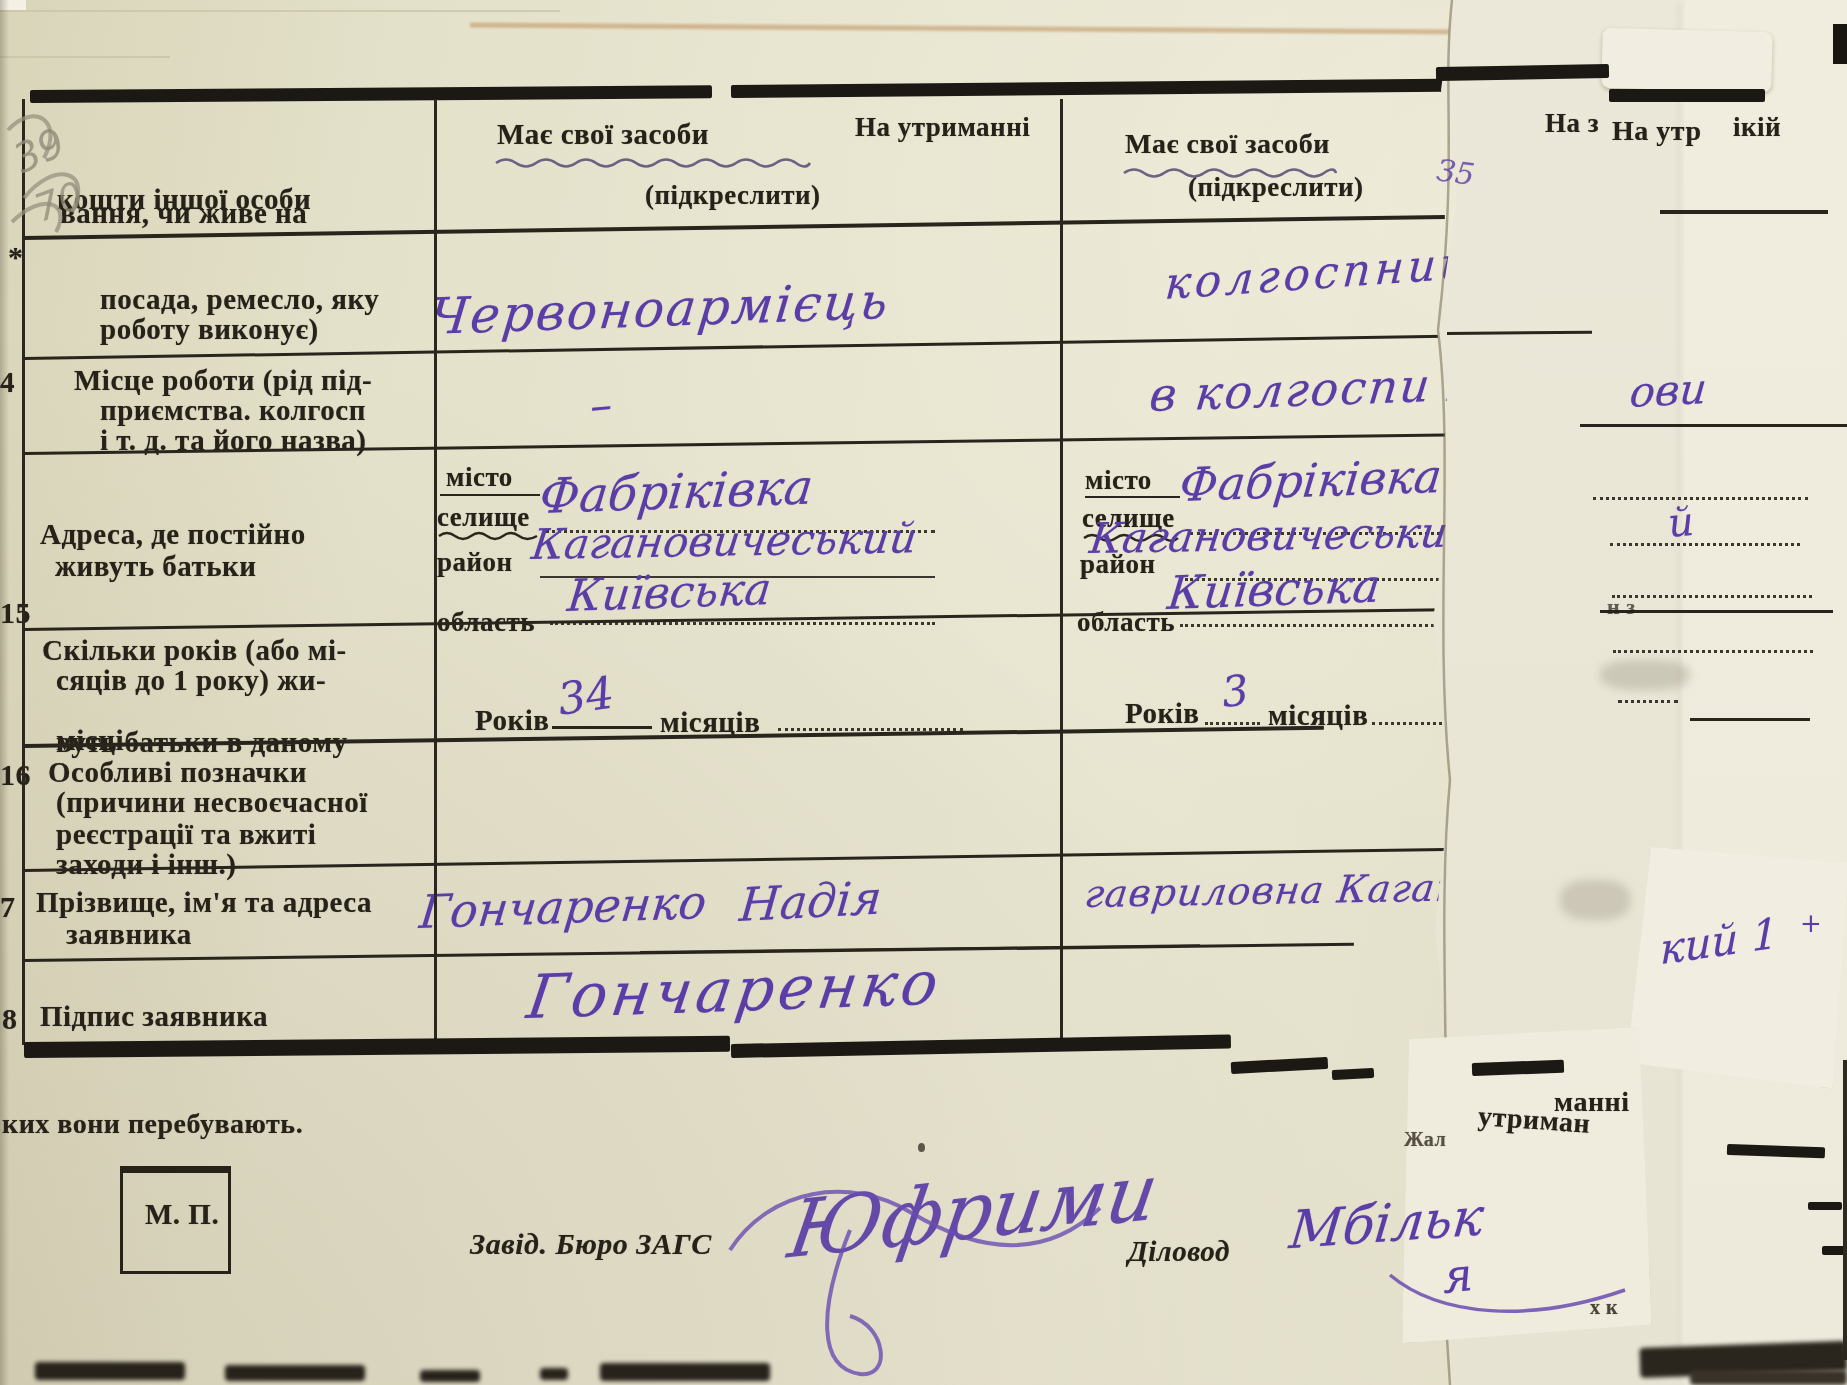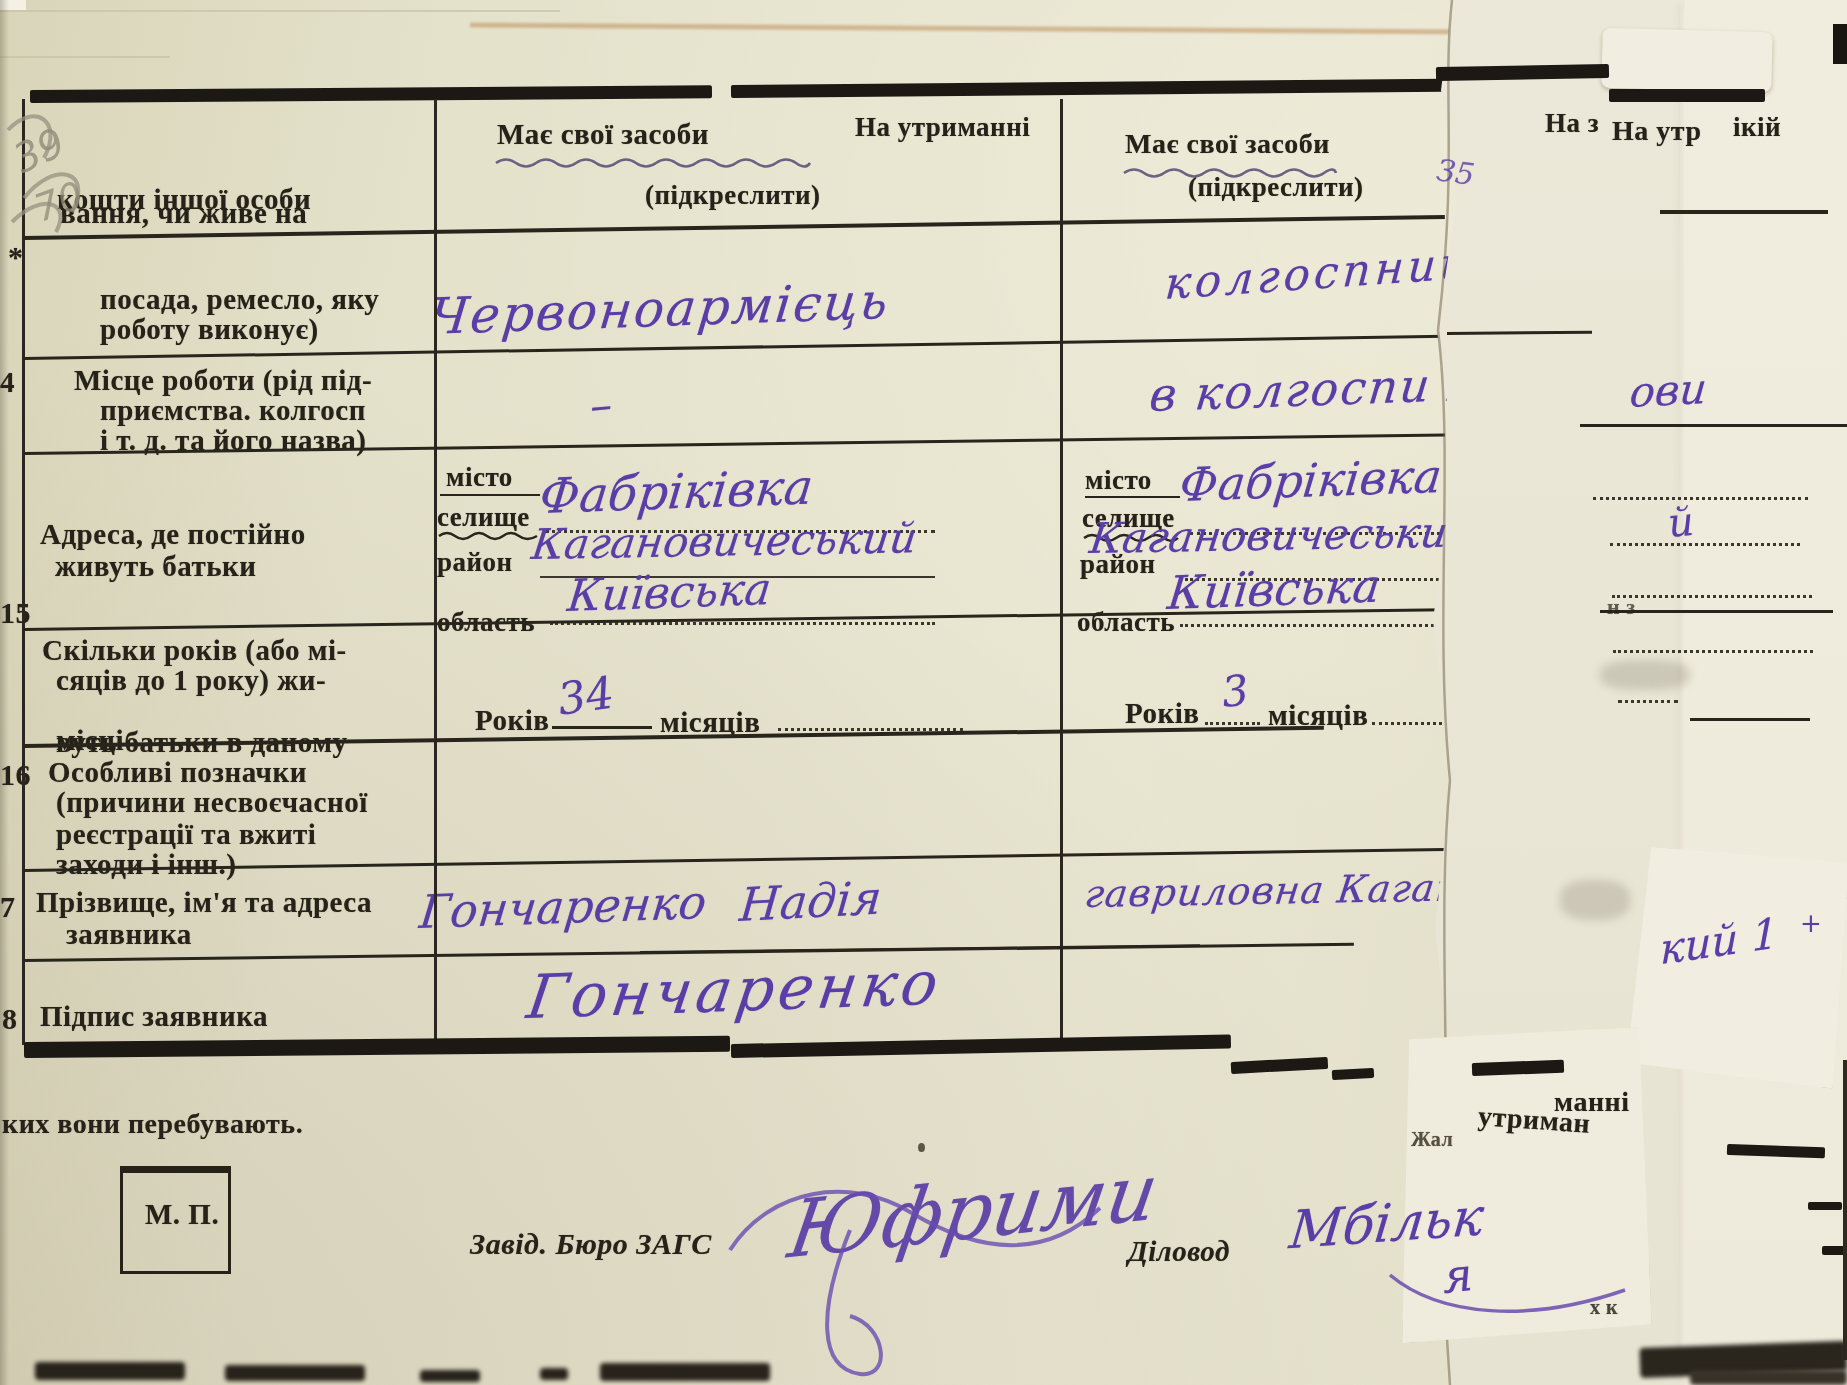--- a/index.html
+++ b/index.html
@@ -212,21 +212,21 @@
   <div class="abs print z8" style="left:1612px;top:115px;font-size:28px;">На утр</div>
   <div class="abs print z8" style="left:1733px;top:112px;font-size:27px;">ікій</div>
   <div class="abs hw z8" style="left:1437px;top:152px;font-size:30px;transform:rotate(8deg);opacity:.8;">З5</div>
   <div class="abs hw z8" style="left:1630px;top:368px;font-size:42px;transform:rotate(-3deg) skewX(-8deg);">ови</div>
   <div class="abs hw z8" style="left:1668px;top:500px;font-size:40px;transform:rotate(-5deg);">й</div>
   <div class="abs print z8" style="left:1607px;top:594px;font-size:22px;opacity:.7;">н з</div>
   <div class="abs hw z8" style="left:1660px;top:925px;font-size:42px;transform:rotate(-8deg) skewX(-8deg);">кий 1</div>
   <div class="abs hw z8" style="left:1800px;top:908px;font-size:26px;">+</div>
   <div class="abs print z8" style="left:1554px;top:1086px;font-size:28px;">манні</div>
   <div class="abs print z8" style="left:1478px;top:1104px;font-size:28px;transform:rotate(4deg);">утриман</div>
-  <div class="abs print z8" style="left:1404px;top:1128px;font-size:20px;color:#55503f;margin-left:7px;">Жал</div>
+  <div class="abs print z8" style="left:1404px;top:1128px;font-size:20px;color:#55503f;">Жал</div>
   <div class="abs hw z8" style="left:1442px;top:1250px;font-size:46px;transform:rotate(-6deg);">я</div>
   <div class="abs print z8" style="left:1590px;top:1296px;font-size:20px;color:#4a453a;">х к</div>
 
   <div class="abs smudge z9" style="left:35px;top:1362px;width:150px;height:18px;"></div>
   <div class="abs smudge z9" style="left:225px;top:1365px;width:140px;height:16px;"></div>
   <div class="abs smudge z9" style="left:420px;top:1370px;width:60px;height:12px;"></div>
   <div class="abs smudge z9" style="left:540px;top:1368px;width:28px;height:12px;"></div>
   <div class="abs smudge z9" style="left:600px;top:1363px;width:170px;height:18px;"></div>
   <div class="abs smudge z9" style="left:1640px;top:1348px;width:207px;height:30px;transform:rotate(-2deg);background:#2a251d;"></div>
   <div class="abs smudge z9" style="left:1690px;top:1370px;width:157px;height:15px;background:#383228;"></div>

